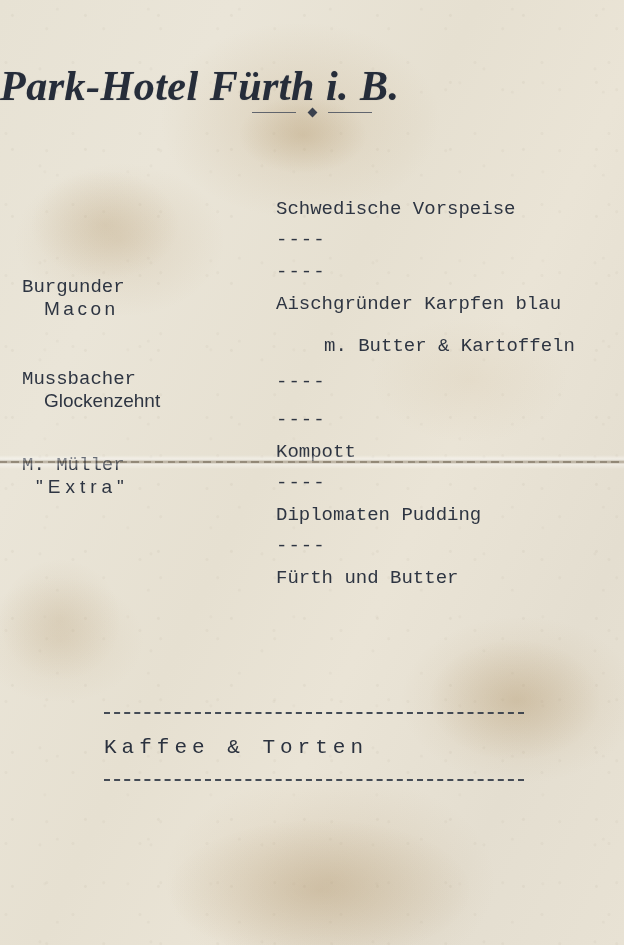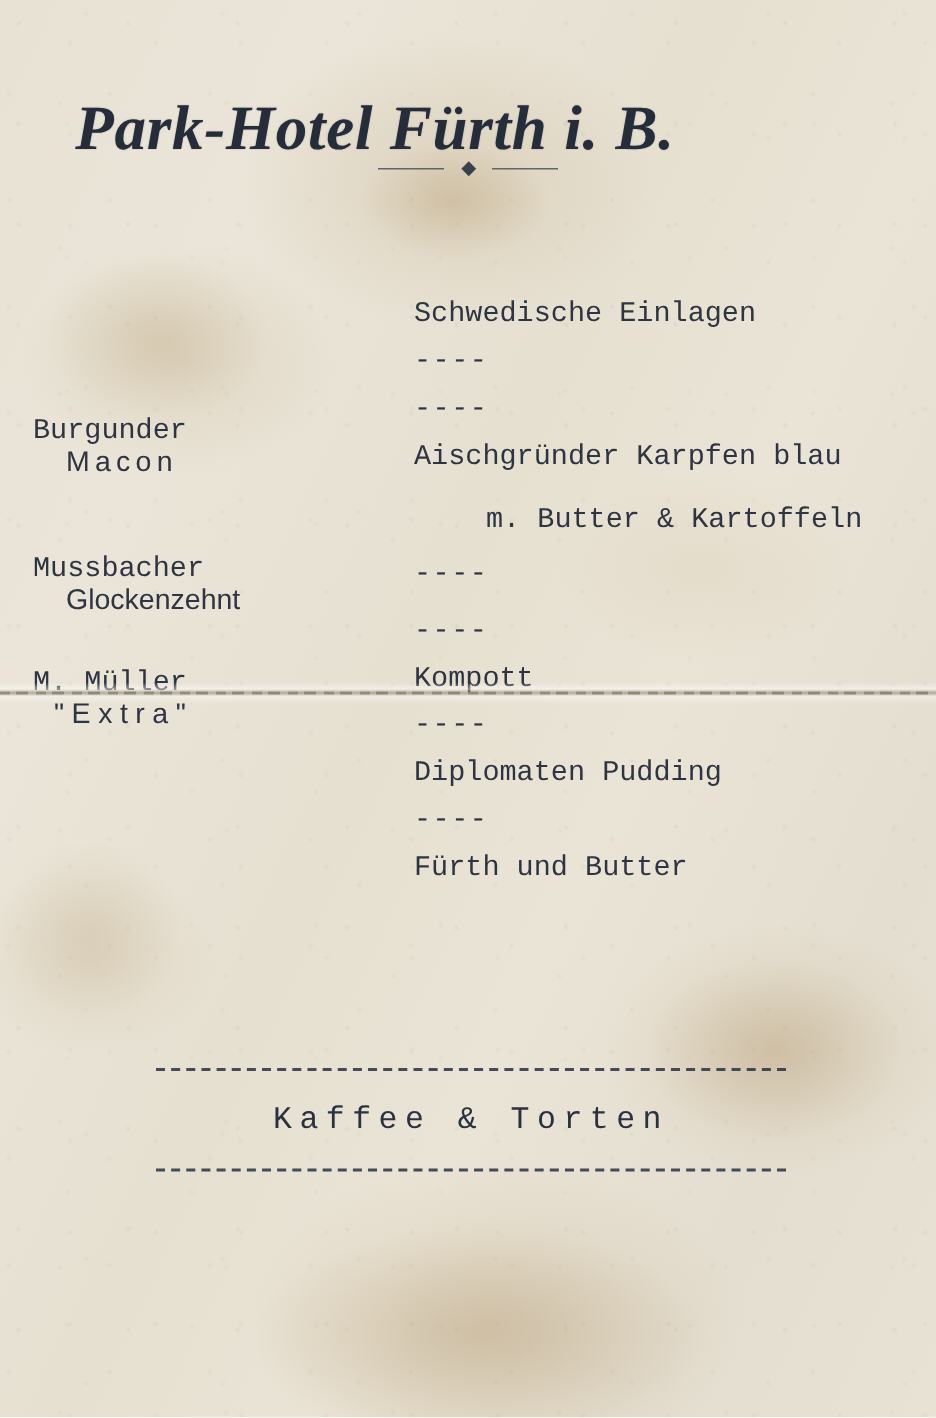--- a/index.html
+++ b/index.html
@@ -70,21 +70,20 @@
 
   .ink {
     color: #2c3340;
   }
 
   #hotel-title {
     position: absolute;
     top: 34px;
     left: 0;
     width: 500px;
-    text-align: center;
     font-family: "Liberation Serif", serif;
     font-style: italic;
     font-weight: bold;
     font-size: 42px;
     letter-spacing: 0.5px;
     color: #262d3a;
     text-shadow: 0 0 1px rgba(40,48,62,0.35);
   }
 
   #title-ornament {
@@ -167,21 +166,21 @@
     letter-spacing: 1px;
     margin: 9px 0 10px 0;
     white-space: pre;
   }
 
   #coffee-section {
     position: absolute;
     left: 104px;
     top: 712px;
     width: 420px;
-    text-align: center;
+    text-align: left;
   }
   .dotted-rule {
     height: 0;
     border-top: 2px dashed #333b48;
     opacity: 0.9;
   }
   #coffee-label {
     font-family: "Liberation Mono", monospace;
     font-size: 21px;
     color: #2b323f;
@@ -223,35 +222,35 @@
     <span class="rule"></span>
   </div>
 
   <div id="wine-column">
 
     <div class="wine-entry">
       <div class="wine-name">Burgunder</div>
       <div class="wine-sub">Macon</div>
     </div>
 
-    <div class="wine-entry" style="margin-bottom:32px;">
+    <div class="wine-entry" style="margin-bottom:42px;">
       <div class="wine-name">Mussbacher</div>
       <div class="wine-sub" style="letter-spacing:0px;">Glockenzehnt</div>
     </div>
 
     <div class="wine-entry" style="margin-bottom:0;">
       <div class="wine-name">M. Müller</div>
       <div class="wine-sub" style="letter-spacing:5px; padding-left:14px;">"Extra"</div>
     </div>
 
   </div>
 
   <div id="course-column">
 
-    <div class="course">Schwedische Einlagen</div>
+    <div class="course">Schwedische Vorspeise</div>
     <div class="dash-sep">----</div>
 
     <div class="dash-sep">----</div>
 
     <div class="course">Aischgründer Karpfen blau</div>
     <div class="course-cont">m. Butter &amp; Kartoffeln</div>
     <div class="dash-sep" style="margin-top:14px;">----</div>
 
     <div class="dash-sep" style="margin-top:16px;">----</div>
 

